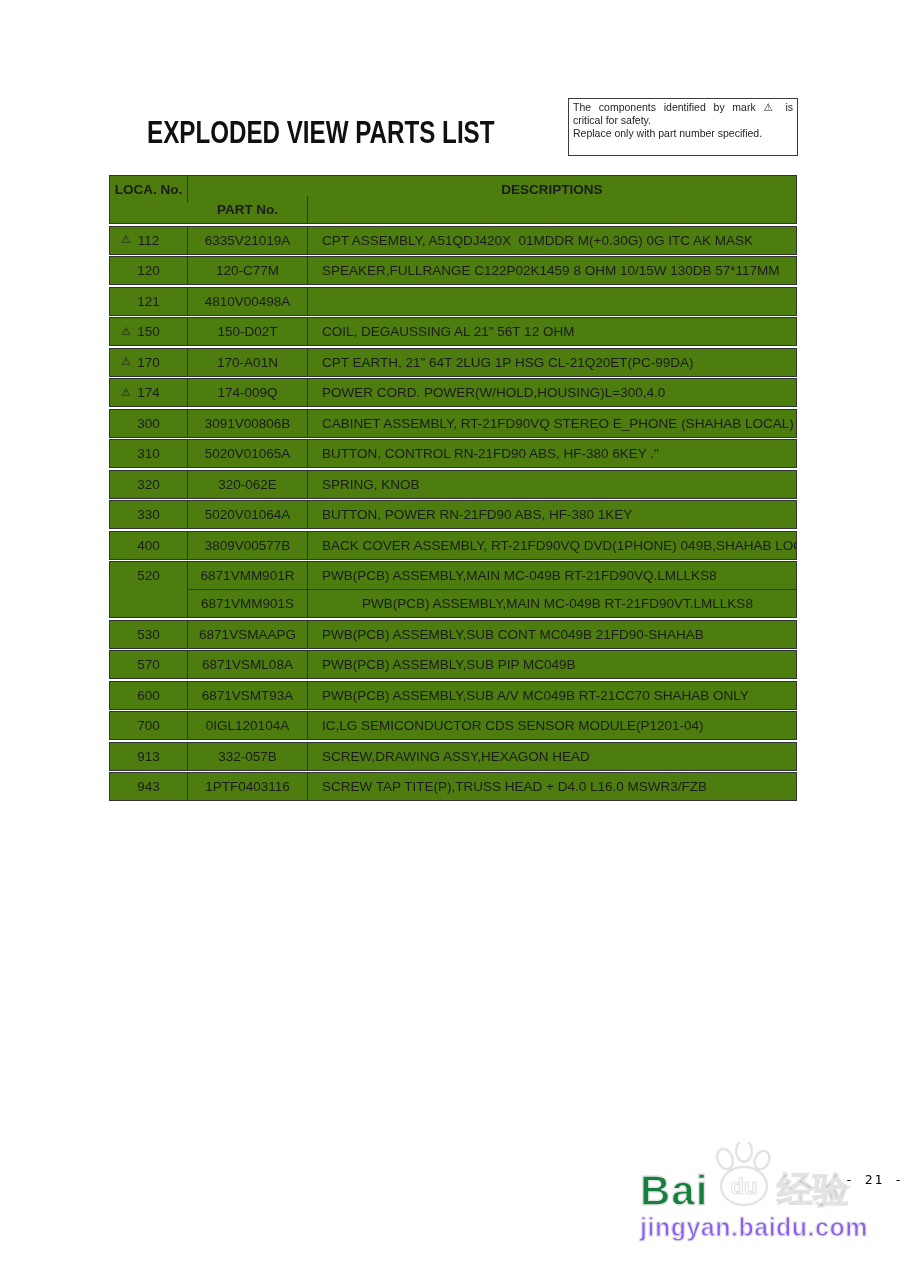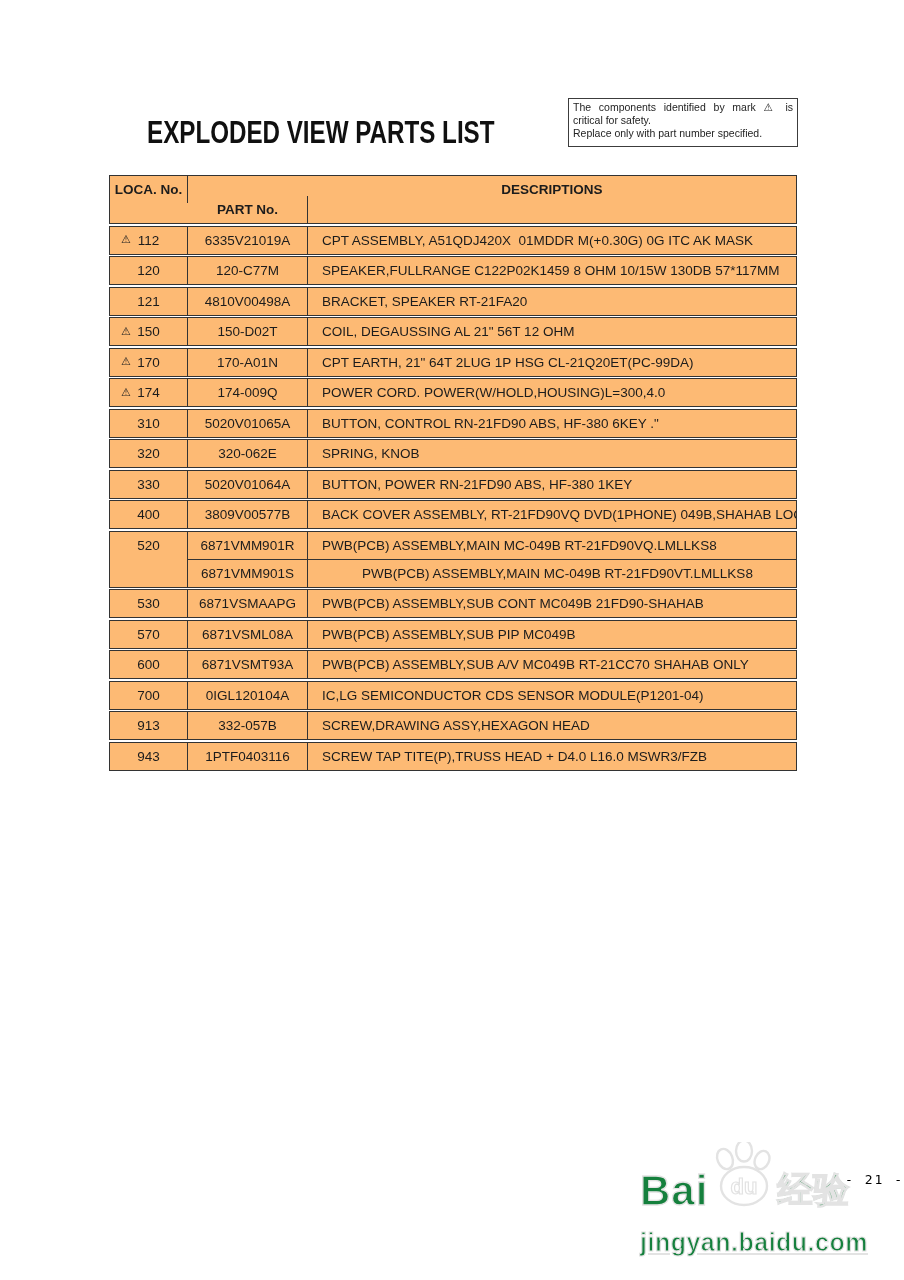--- a/index.html
+++ b/index.html
@@ -10,31 +10,31 @@
 
   
   .title {
     position:absolute; left:147px; top:117px;
     font-size:31px; font-weight:bold; line-height:31px; color:#101010;
     white-space:nowrap; transform:scaleX(0.78); transform-origin:left top;
   }
 
   
   .safety-box {
-    position:absolute; left:568px; top:98px; width:230px; height:49px;
+    position:absolute; left:568px; top:98px; width:230px; height:58px;
     box-sizing:border-box; border:1px solid #3c3c3c;
     padding:2px 4px 3px 4px; font-size:10.5px; line-height:13px; color:#242424;
   }
   .safety-line1 { text-align:justify; text-align-last:justify; }
 
   
   .ptable { position:absolute; left:109px; top:175px; width:688px; font-size:13.5px; }
   .prow {
     display:flex; border:1px solid #333; margin-bottom:1.5px;
-    box-sizing:border-box; background:#fdba74; align-items:stretch;
+    box-sizing:border-box; background:#4d7c0f; align-items:stretch;
   }
   .hrow .hcell { font-weight:bold; height:27px; display:flex; align-items:center; justify-content:center; box-sizing:border-box; }
   .h-loca { width:78px; flex:none; border-right:1px solid #333; }
   .h-part { width:120px; flex:none; border-right:1px solid #333;margin-top:20px; }
   .h-desc { flex:1; }
 
   .loca-cell { width:78px; flex:none; border-right:1px solid #333; box-sizing:border-box; }
   .loca-inner { height:27px; display:flex; align-items:center; justify-content:center; position:relative; }
   .mark { position:absolute; left:11px; top:50%; transform:translateY(-53%); font-size:11px; color:#222; }
   .stack { flex:1; display:flex; flex-direction:column; min-width:0; }
@@ -54,22 +54,22 @@
   .watermark { position:absolute; left:640px; top:1142px; width:250px; pointer-events:none; }
   .wm-row1 { display:flex; align-items:flex-end; }
   .wm-text {
     font-weight:bold; color:#15803d;
     -webkit-text-stroke:1.3px #e3e3e3;
   }
   .wm-bai { font-size:42px; line-height:0.82; letter-spacing:1px; }
   .wm-cn  { font-size:36px; line-height:0.95; margin-left:3px; margin-bottom:1px; }
   .wm-paw { margin:0 1px -4px 3px; }
   .wm-url {
-    font-size:25px; font-weight:bold; margin-top:20px; letter-spacing:0.5px;
-    color:#15803d; -webkit-text-stroke:1.1px #e3e3e3; white-space:nowrap;text-decoration:underline;
+    font-size:25px; font-weight:bold; margin-top:5px; letter-spacing:0.5px;
+    color:#8b5cf6; -webkit-text-stroke:1.1px #e3e3e3; white-space:nowrap;
   }
 </style>
 </head>
 <body>
 
 <div class="page">
 
   <div class="title">EXPLODED VIEW PARTS LIST</div>
 
   <div class="safety-box">
@@ -114,21 +114,20 @@
         </div>
         <div class="prow">
           <div class="loca-cell">
             <div class="loca-inner">
               <div class="loca-num">121</div>
             </div>
           </div>
           <div class="stack">
             <div class="sub">
               <div class="part-cell">4810V00498A</div>
-              <div class="desc-cell">BRACKET, SPEAKER RT-21FA20</div>
             </div>
           </div>
         </div>
         <div class="prow">
           <div class="loca-cell">
             <div class="loca-inner">
               <div class="mark">⚠</div>
               <div class="loca-num">150</div>
             </div>
           </div>
@@ -157,20 +156,33 @@
           <div class="loca-cell">
             <div class="loca-inner">
               <div class="mark">⚠</div>
               <div class="loca-num">174</div>
             </div>
           </div>
           <div class="stack">
             <div class="sub">
               <div class="part-cell">174-009Q</div>
               <div class="desc-cell">POWER CORD. POWER(W/HOLD,HOUSING)L=300,4.0</div>
+            </div>
+          </div>
+        </div>
+        <div class="prow">
+          <div class="loca-cell">
+            <div class="loca-inner">
+              <div class="loca-num">300</div>
+            </div>
+          </div>
+          <div class="stack">
+            <div class="sub">
+              <div class="part-cell">3091V00806B</div>
+              <div class="desc-cell">CABINET ASSEMBLY, RT-21FD90VQ STEREO E_PHONE (SHAHAB LOCAL)</div>
             </div>
           </div>
         </div>
         <div class="prow">
           <div class="loca-cell">
             <div class="loca-inner">
               <div class="loca-num">310</div>
             </div>
           </div>
           <div class="stack">

